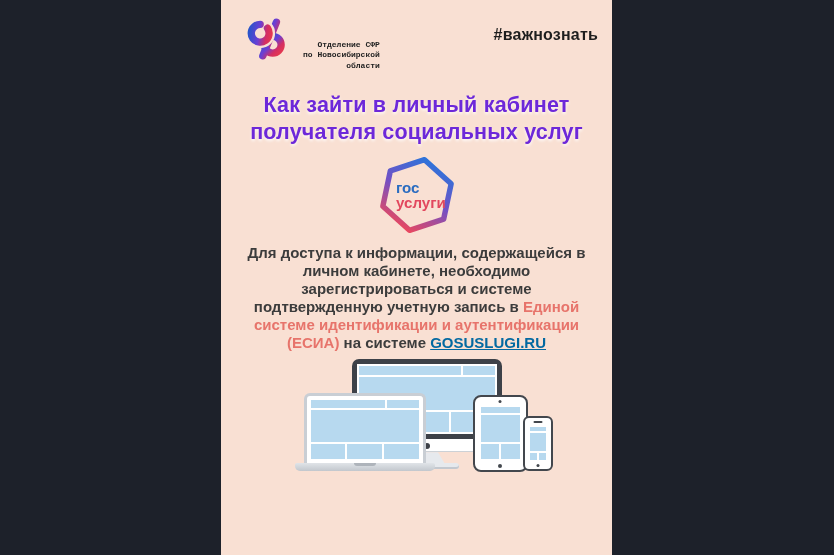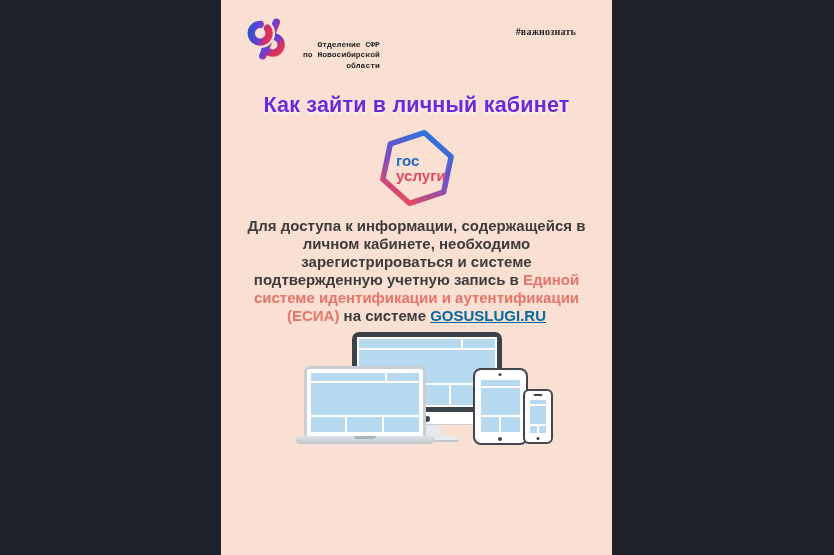--- a/index.html
+++ b/index.html
@@ -12,22 +12,22 @@
     background:#f9e0d3;box-sizing:border-box;padding:0 14px;
   }
   
   .poster-header{display:flex;align-items:flex-start;padding-top:17px;}
   .sfr-logo{width:44px;height:44px;margin-left:10px;flex:0 0 auto;}
   .org-name{
     font-size:8px;font-weight:700;color:#222;text-align:right;
     line-height:1.3;margin-left:14px;margin-top:23px;font-family:Liberation Mono, monospace;
   }
   .hashtag{
-    margin-left:auto;margin-right:22px;margin-top:9px;
-    font-size:10px;font-weight:800;color:#1e1e1e;letter-spacing:.2px;font-family:Liberation Serif, serif;
+    margin-left:auto;margin-right:0;margin-top:9px;
+    font-size:16px;font-weight:800;color:#1e1e1e;letter-spacing:.2px;
   }
   
   .poster-title{
     margin-top:21px;text-align:center;font-size:21.5px;font-weight:800;
     color:#6d28d9;line-height:1.26;letter-spacing:.2px;
     text-shadow:0 2px 3px rgba(255,255,255,.85);
   }
   
   .gos-logo{display:block;margin:7px auto 0;width:84px;height:84px;}
   
@@ -95,20 +95,21 @@
       <div class="org-name">
         <div>Отделение СФР</div>
         <div>по Новосибирской</div>
         <div>области</div>
       </div>
       <div class="hashtag">#важнознать</div>
     </div>
 
     <div class="poster-title">
       <div>Как зайти в личный кабинет</div>
+      <div>получателя социальных услуг</div>
     </div>
 
     <svg class="gos-logo" viewBox="0 0 100 100">
       <defs>
         <linearGradient id="hexg" x1="0.62" y1="0" x2="0.38" y2="1">
           <stop offset="0" stop-color="#2d74da"></stop>
           <stop offset="0.5" stop-color="#7350c5"></stop>
           <stop offset="1" stop-color="#e9485f"></stop>
         </linearGradient>
       </defs>

